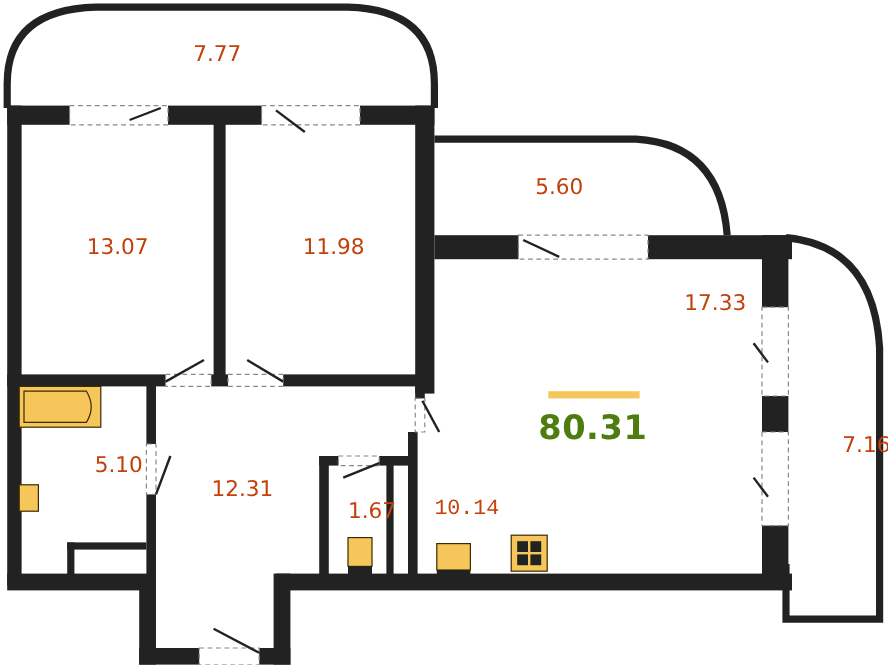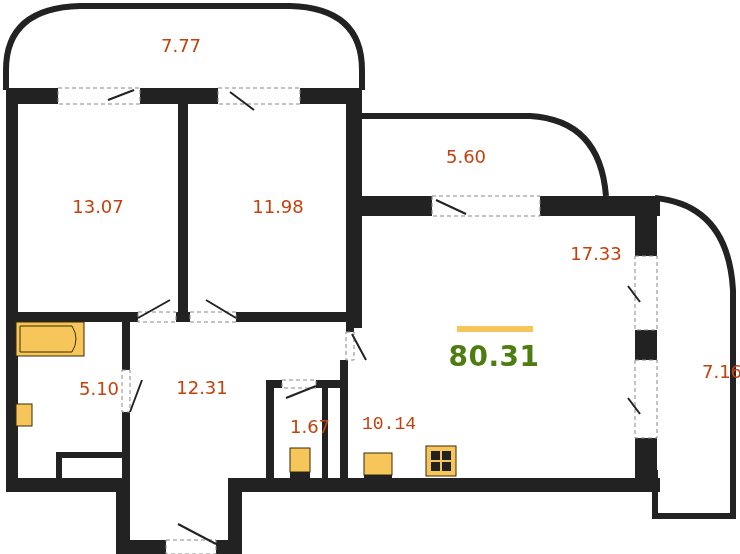--- a/index.html
+++ b/index.html
@@ -113,15 +113,15 @@
 <div class="bar" style="left:457px; top:326px; width:76px; height:6px;"></div>
 <div class="total" style="left:494px; top:356px;">80.31</div>
 
 <div class="lbl" style="left:181px; top:45px;">7.77</div>
 <div class="lbl" style="left:98px; top:206px;">13.07</div>
 <div class="lbl" style="left:278px; top:206px;">11.98</div>
 <div class="lbl" style="left:466px; top:156px;text-align:right;">5.60</div>
 <div class="lbl" style="left:596px; top:253px;">17.33</div>
 <div class="lbl" style="left:692px; top:371px;margin-left:30px;">7.16</div>
 <div class="lbl" style="left:77px; top:388px;margin-left:22px;">5.10</div>
-<div class="lbl" style="left:202px; top:387px;text-align:center;">12.31</div>
+<div class="lbl" style="left:202px; top:408px;text-align:center;">12.31</div>
 <div class="lbl" style="left:310px; top:426px;">1.67</div>
 <div class="lbl" style="left:389px; top:424px;font-family:Liberation Mono, monospace;">10.14</div>
 
 </body></html>

